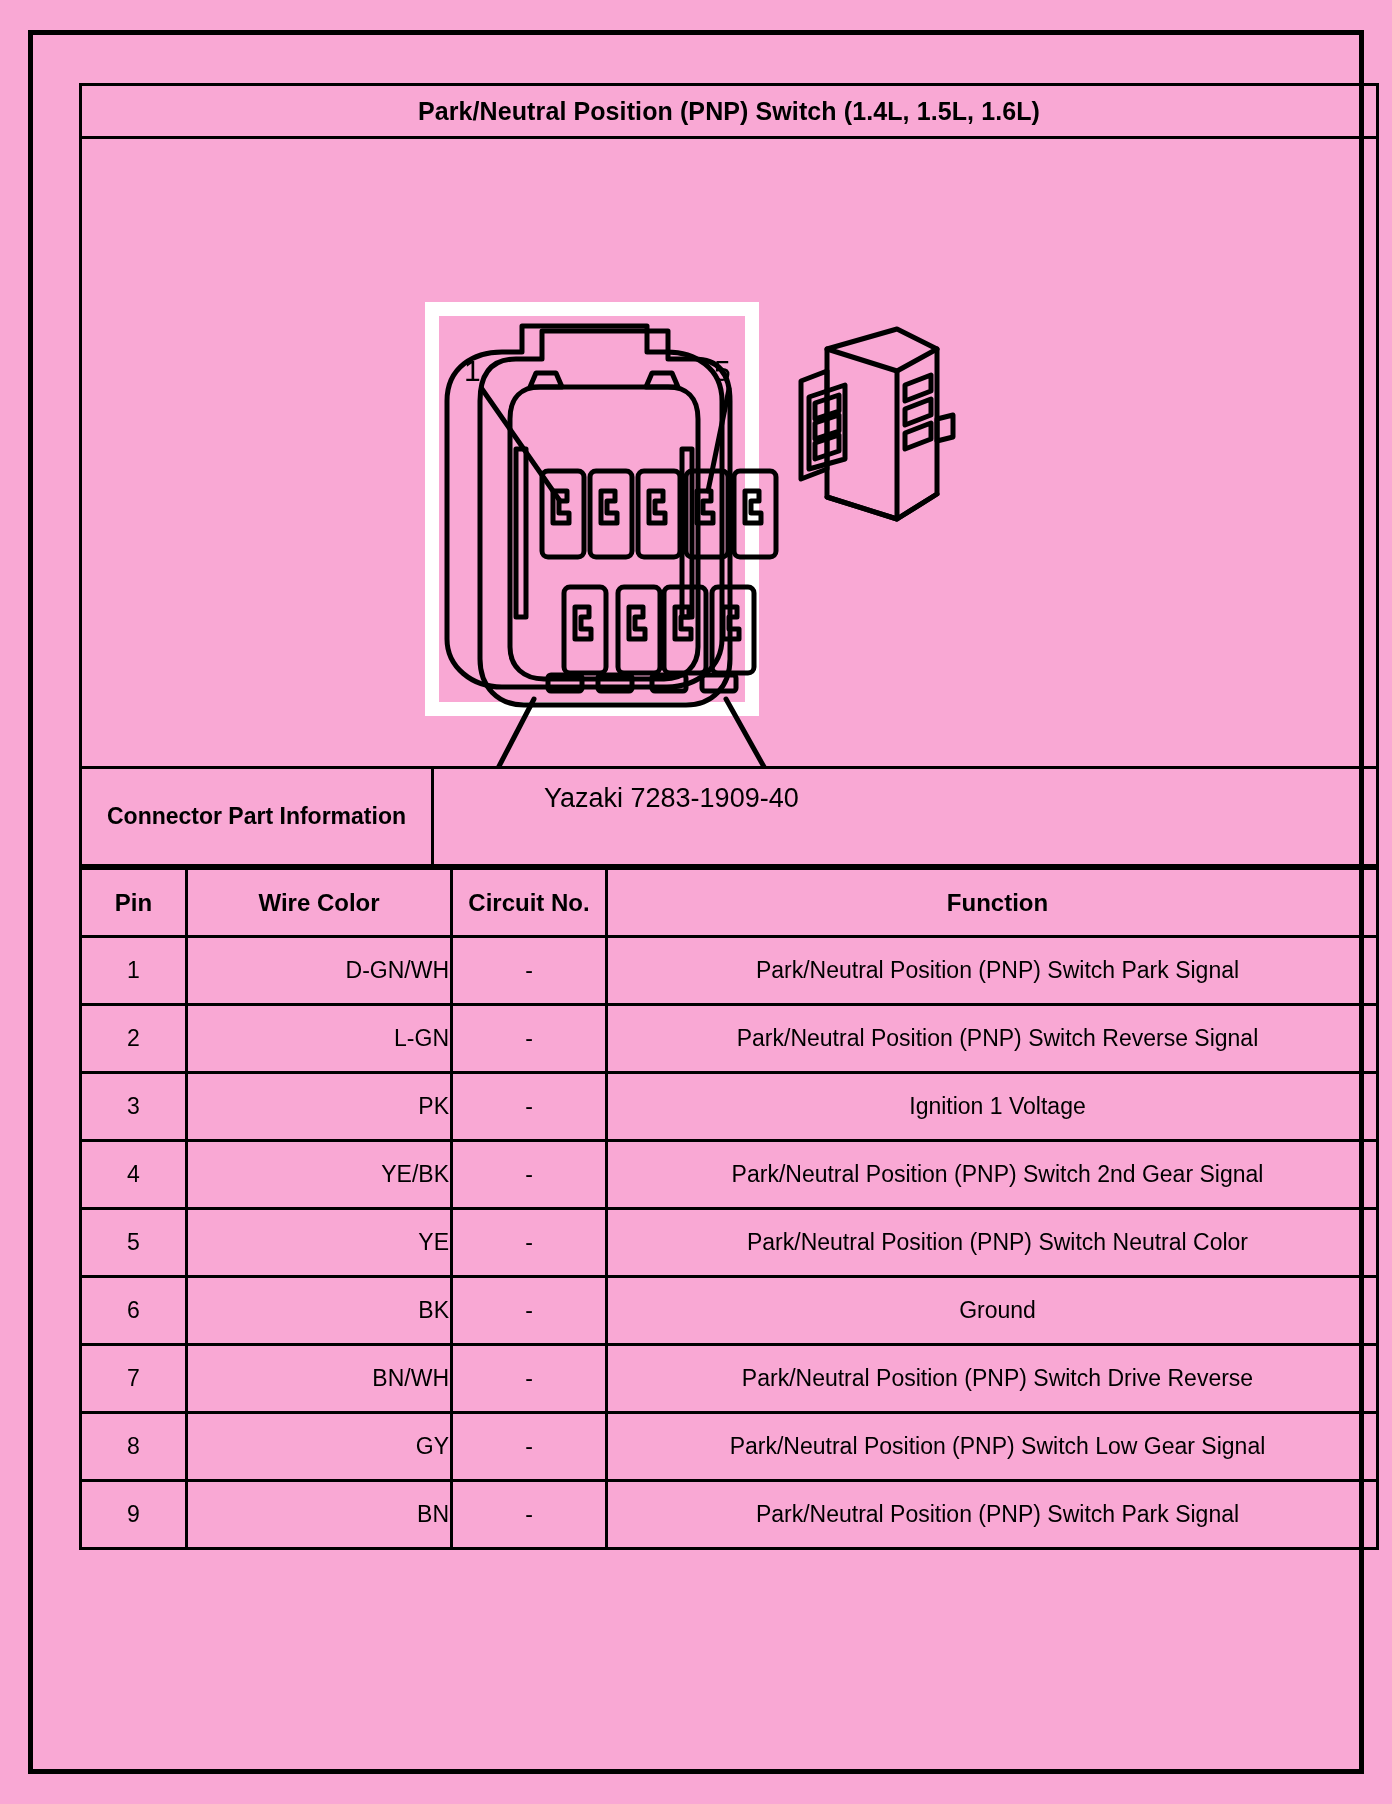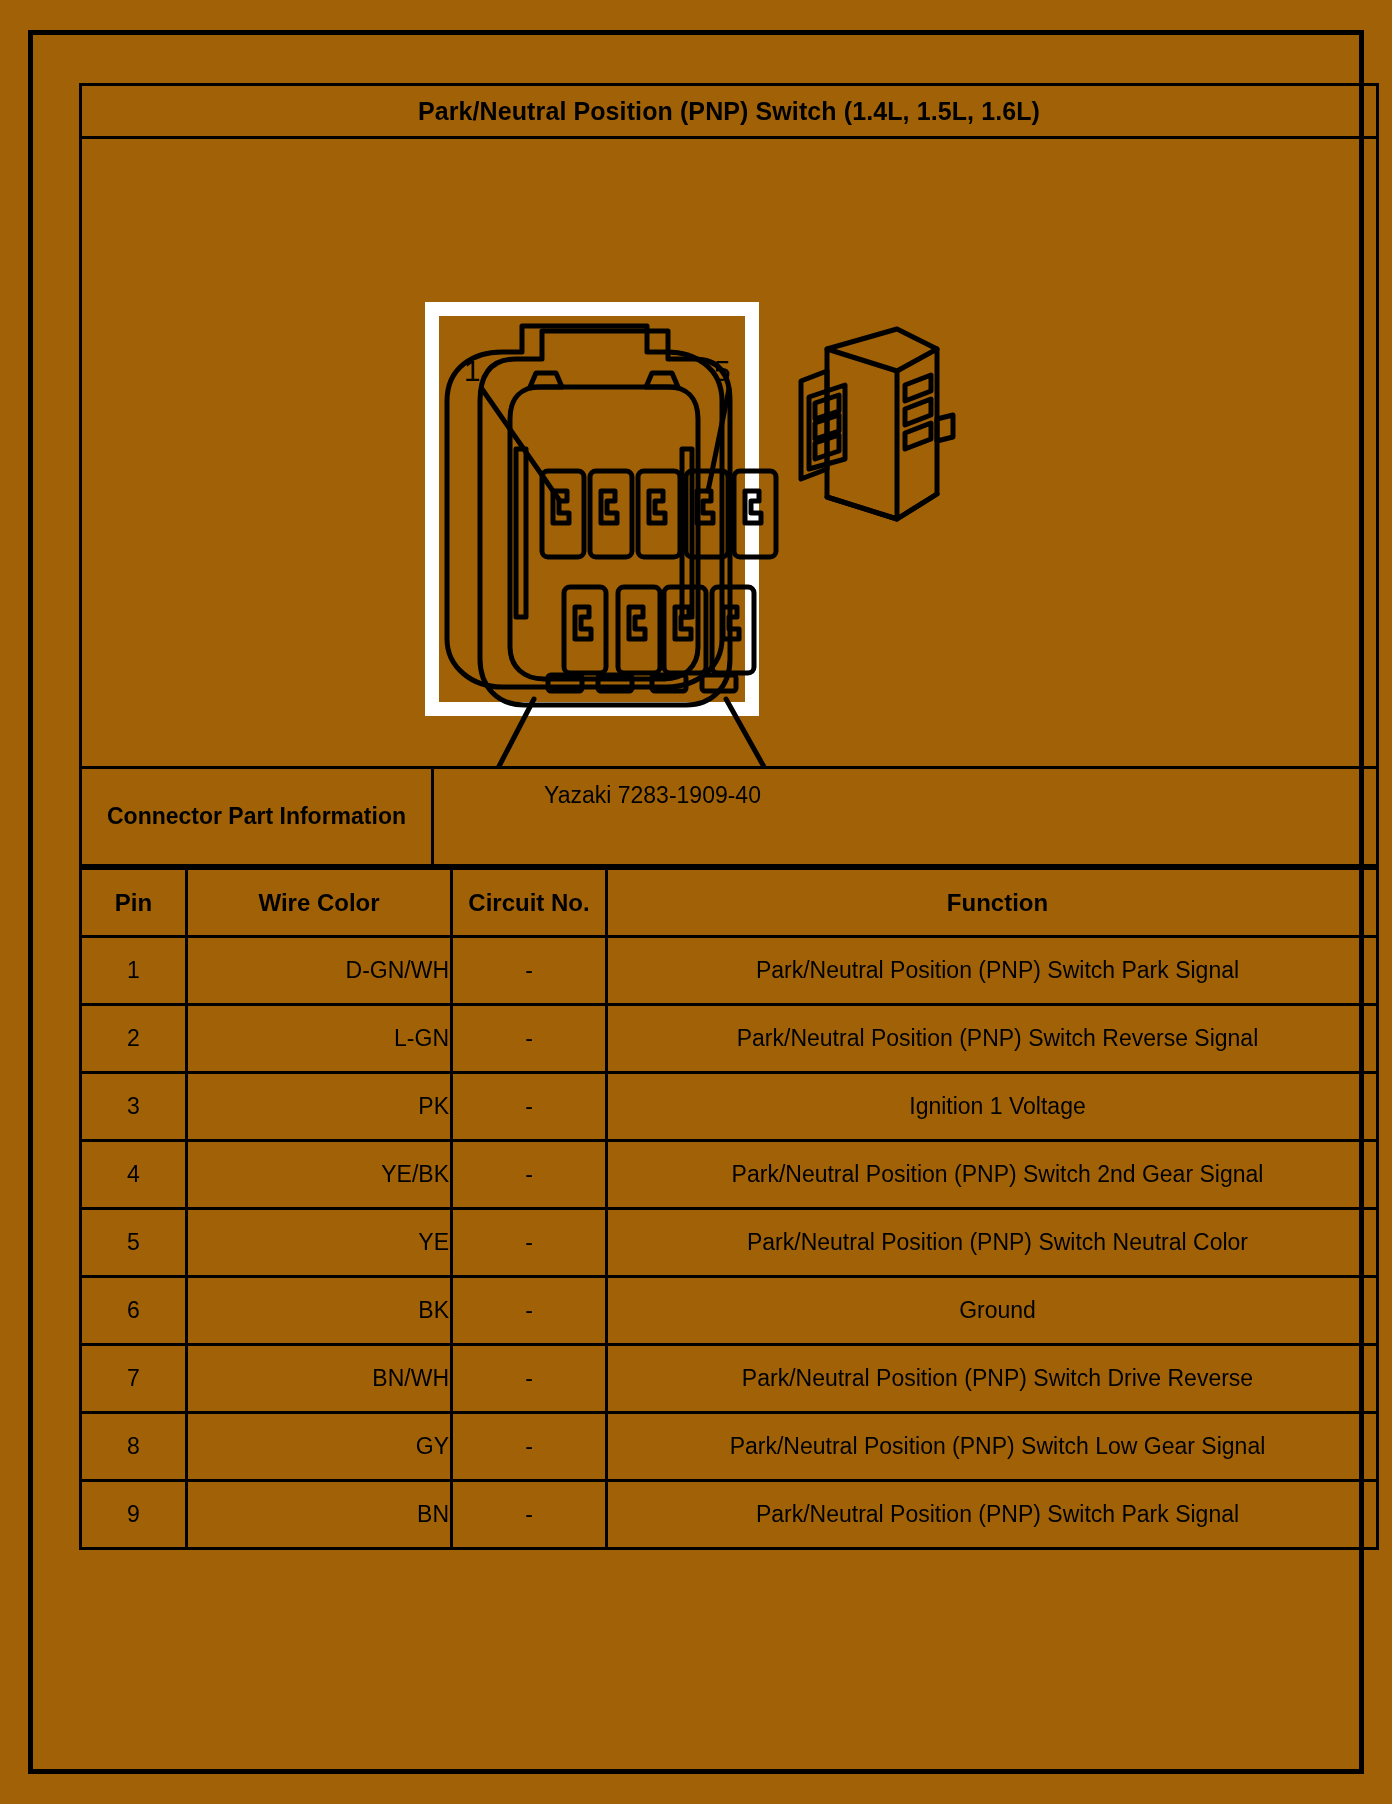--- a/index.html
+++ b/index.html
@@ -9,21 +9,21 @@
   }
   body {
     font-family: "Liberation Sans", sans-serif;
     color: #000000;
   }
   .page {
     width: 1392px;
     height: 1804px;
     box-sizing: border-box;
     position: relative;
-    background: #a16207;
+    background: #f9a8d4;
   }
   .outer-frame {
     position: absolute;
     left: 28px;
     top: 30px;
     width: 1336px;
     height: 1744px;
     border: 5px solid #000000;
     box-sizing: border-box;
   }
@@ -79,21 +79,21 @@
     display: flex;
     align-items: center;
     justify-content: center;
     font-size: 23px;
     font-weight: bold;
   }
   .partinfo-value {
     flex: 1;
     box-sizing: border-box;
     padding: 10px 16px 0 110px;
-    font-size: 23px;
+    font-size: 27px;
     line-height: 1.45;
   }
   
   .pintable {
     border-collapse: collapse;
     width: 100%;
     table-layout: fixed;
   }
   .pintable th, .pintable td {
     border: 3px solid #000000;

